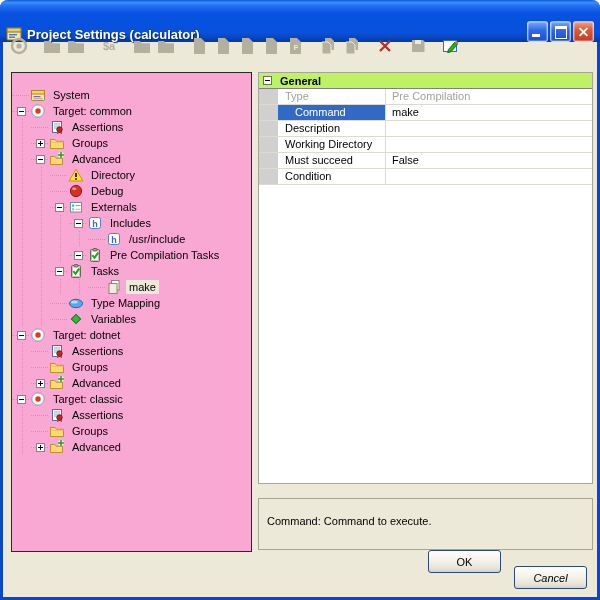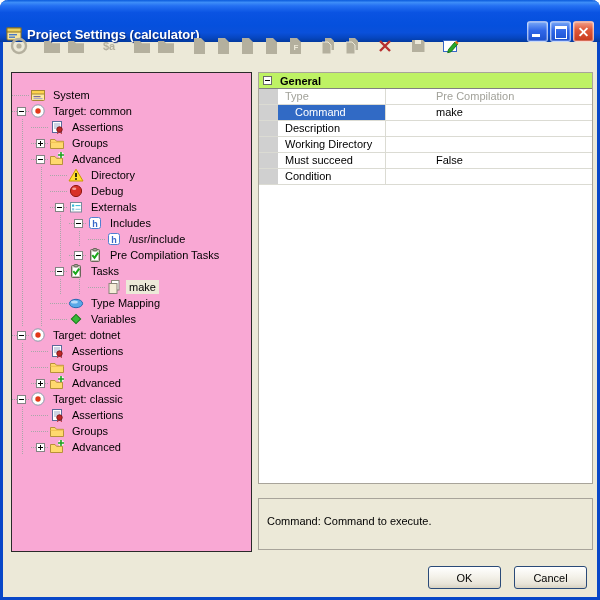--- a/index.html
+++ b/index.html
@@ -53,34 +53,34 @@
   
   .gridpanel { position:absolute; left:255px; top:72px; width:335px; height:412px; background:#fff;
     border:1px solid #a8a49a; }
   .g-cat { height:16px; display:flex; align-items:center; background:#bef264; border-bottom:1px solid #808080; }
   .g-exp { width:9px; height:9px; background:#fff; border:1px solid #6a6a6a; position:relative; margin:0 0 0 4px; flex:0 0 auto; }
   .g-exp::before { content:""; position:absolute; left:1px; top:3px; width:5px; height:1px; background:#000; }
   .g-cat .cat-lbl { font-weight:bold; margin-left:8px; }
   .g-row { height:16px; display:flex; border-bottom:1px solid #dbdbd3; }
   .g-margin { width:19px; background:#d0d0d0; flex:0 0 auto; }
   .g-name { width:108px; flex:0 0 auto; padding:1px 0 0 7px; border-right:1px solid #dbdbd3; overflow:hidden; white-space:nowrap; }
-  .g-val { flex:1; padding:1px 0 0 6px; overflow:hidden; white-space:nowrap;margin-left:44px; }
+  .g-val { flex:1; padding:1px 0 0 6px; overflow:hidden; white-space:nowrap; }
   .g-row.disabled .g-name,.g-row.disabled .g-val { color:#a2a29a; }
   .g-row.selected .g-name { background:#316ac5; color:#fff;padding-left:17px; }
 
   
   .helppanel { position:absolute; left:255px; top:498px; width:335px; height:52px; background:#ece9d8;
     border:1px solid #a8a49a; padding:16px 8px 0 8px; }
 
   
   .btn { position:absolute; width:73px; height:23px; border:1px solid #2a4a78; border-radius:3px;
     background:linear-gradient(180deg,#ffffff 0%,#f4f2ea 45%,#e8e4d8 80%,#d8d2c2 100%);
     font-family:inherit; font-size:11px; color:#000; }
-  #okbtn { left:425px; top:566px; }
-  #cancelbtn { left:511px; top:566px; }
+  #okbtn { left:425px; top:550px; }
+  #cancelbtn { left:511px; top:566px;font-style:italic; }
 </style>
 </head>
 <body>
 
 <div class="window">
 
   <div class="titlebar">
     <svg class="app-icon" viewBox="0 0 16 16">
       <rect x="1" y="2" width="14" height="12" rx="1" fill="#f5e6a0" stroke="#8a7020"></rect>
       <rect x="1" y="2" width="14" height="4" fill="#e8d060" stroke="#8a7020"></rect>

